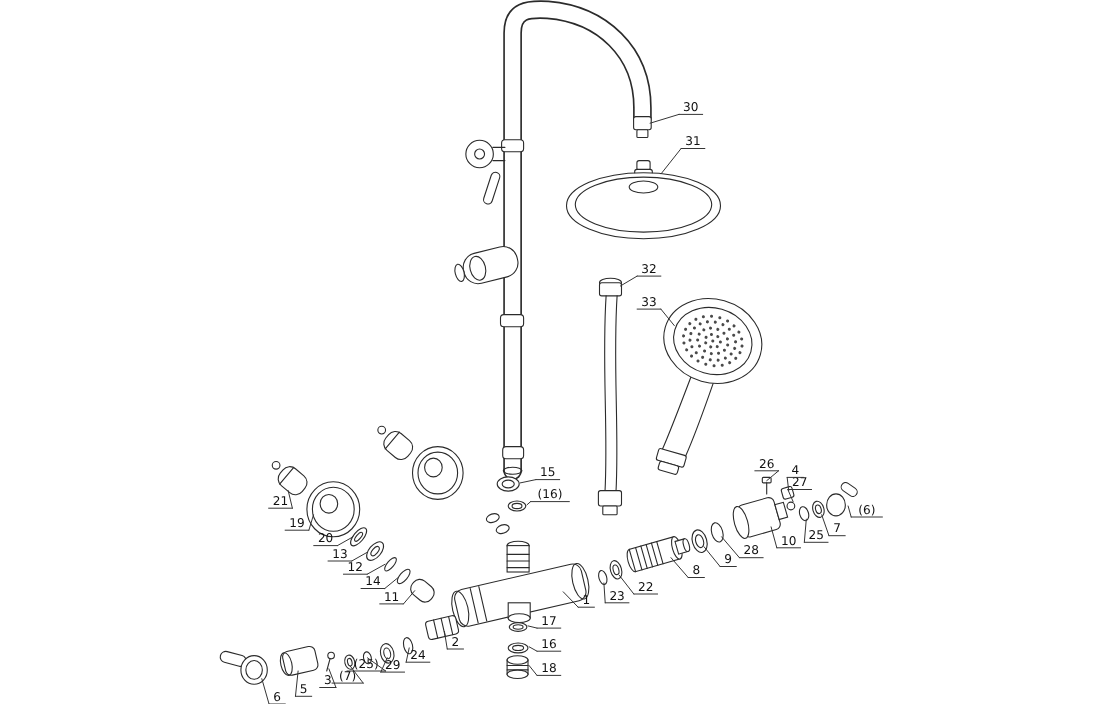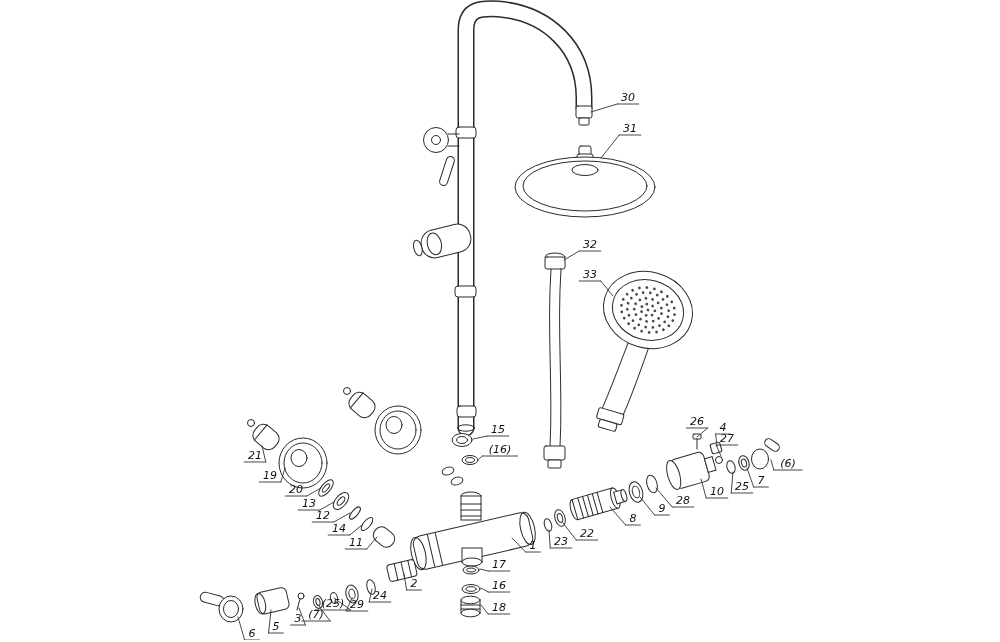--- a/index.html
+++ b/index.html
@@ -1,17 +1,17 @@
 <!DOCTYPE html>
 <html><head>
 <meta charset="utf-8">
 <style>
   html,body{margin:0;padding:0;background:#ffffff;}
   #stage{position:relative;width:1000px;height:640px;background:#ffffff;overflow:hidden;
-         font-family:"DejaVu Sans", sans-serif;font-style:italic;}
+         font-family:"DejaVu Sans", sans-serif;}
   svg{position:absolute;left:0;top:0;}
   #labels text{font-family:"DejaVu Sans", sans-serif;font-size:11px;fill:#111111;
                text-anchor:middle;stroke:none;}
   #labels line{stroke:#333;stroke-width:0.9;}
   .dot{fill:#4a4a4a;stroke:none;}
 </style>
 </head>
 <body>
 
 <div id="stage">

